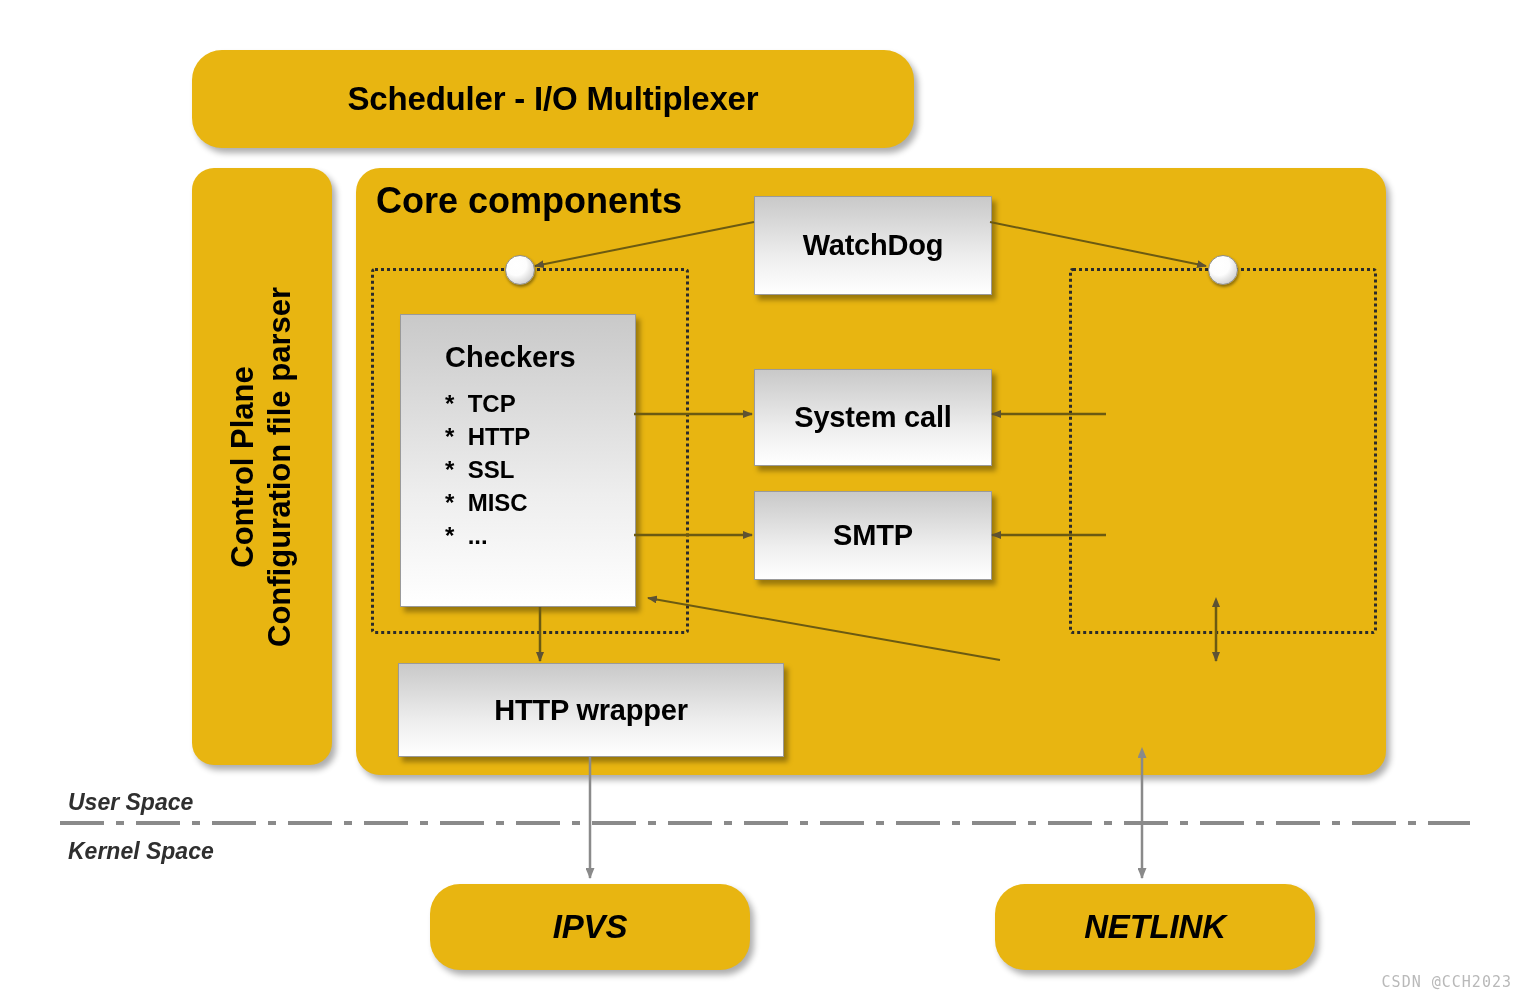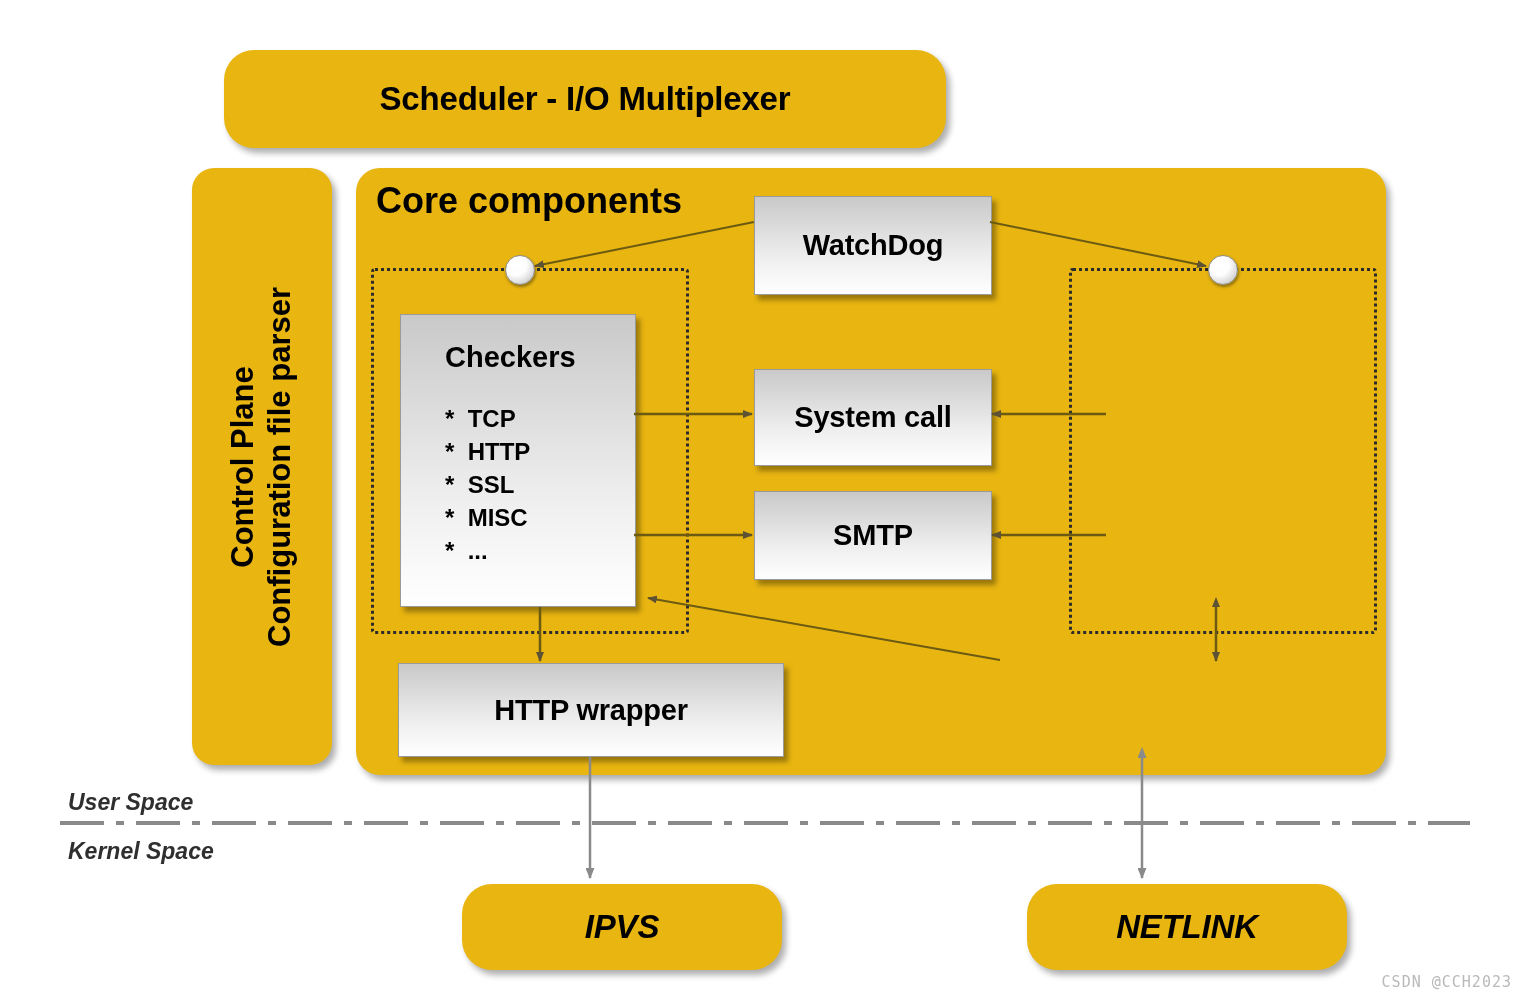--- a/index.html
+++ b/index.html
@@ -21,21 +21,20 @@
   .yellow {
     position: absolute;
     background: #E8B511;
     box-shadow: 4px 5px 6px rgba(0,0,0,0.32);
   }
   .pill {
     border-radius: 22px;
   }
   .bigpill {
     border-radius: 30px;
-    margin-left: 32px;
   }
   .label-center {
     position: absolute; inset: 0;
     display: flex; align-items: center; justify-content: center;
     text-align: center;
     color: #000;
     font-weight: bold;
     letter-spacing: -0.2px;
   }
 
@@ -97,21 +96,21 @@
 
   #circle-left  { left: 505px; top: 255px; }
   #circle-right { left: 1208px; top: 255px; }
 
   #checkers-box { left: 400px; top: 314px; width: 234px; height: 291px; }
   #checkers-title {
     position: absolute; left: 44px; top: 26px;
     font-size: 29px; font-weight: bold; color: #000;
   }
   #checkers-list {
-    position: absolute; left: 44px; top: 87px;
+    position: absolute; left: 44px; top: 72px;
     font-size: 24px; font-weight: bold; color: #000;
     line-height: 1.38;
   }
   #checkers-list div { white-space: pre; }
 
   #watchdog-box   { left: 754px; top: 196px; width: 236px; height: 97px; }
   #syscall-box    { left: 754px; top: 369px; width: 236px; height: 95px; }
   #smtp-box       { left: 754px; top: 491px; width: 236px; height: 87px; }
   #vrrp-box       { left: 1108px; top: 313px; width: 236px; height: 291px; }
   #ipvswrap-box   { left: 398px; top: 663px; width: 384px; height: 92px; }

